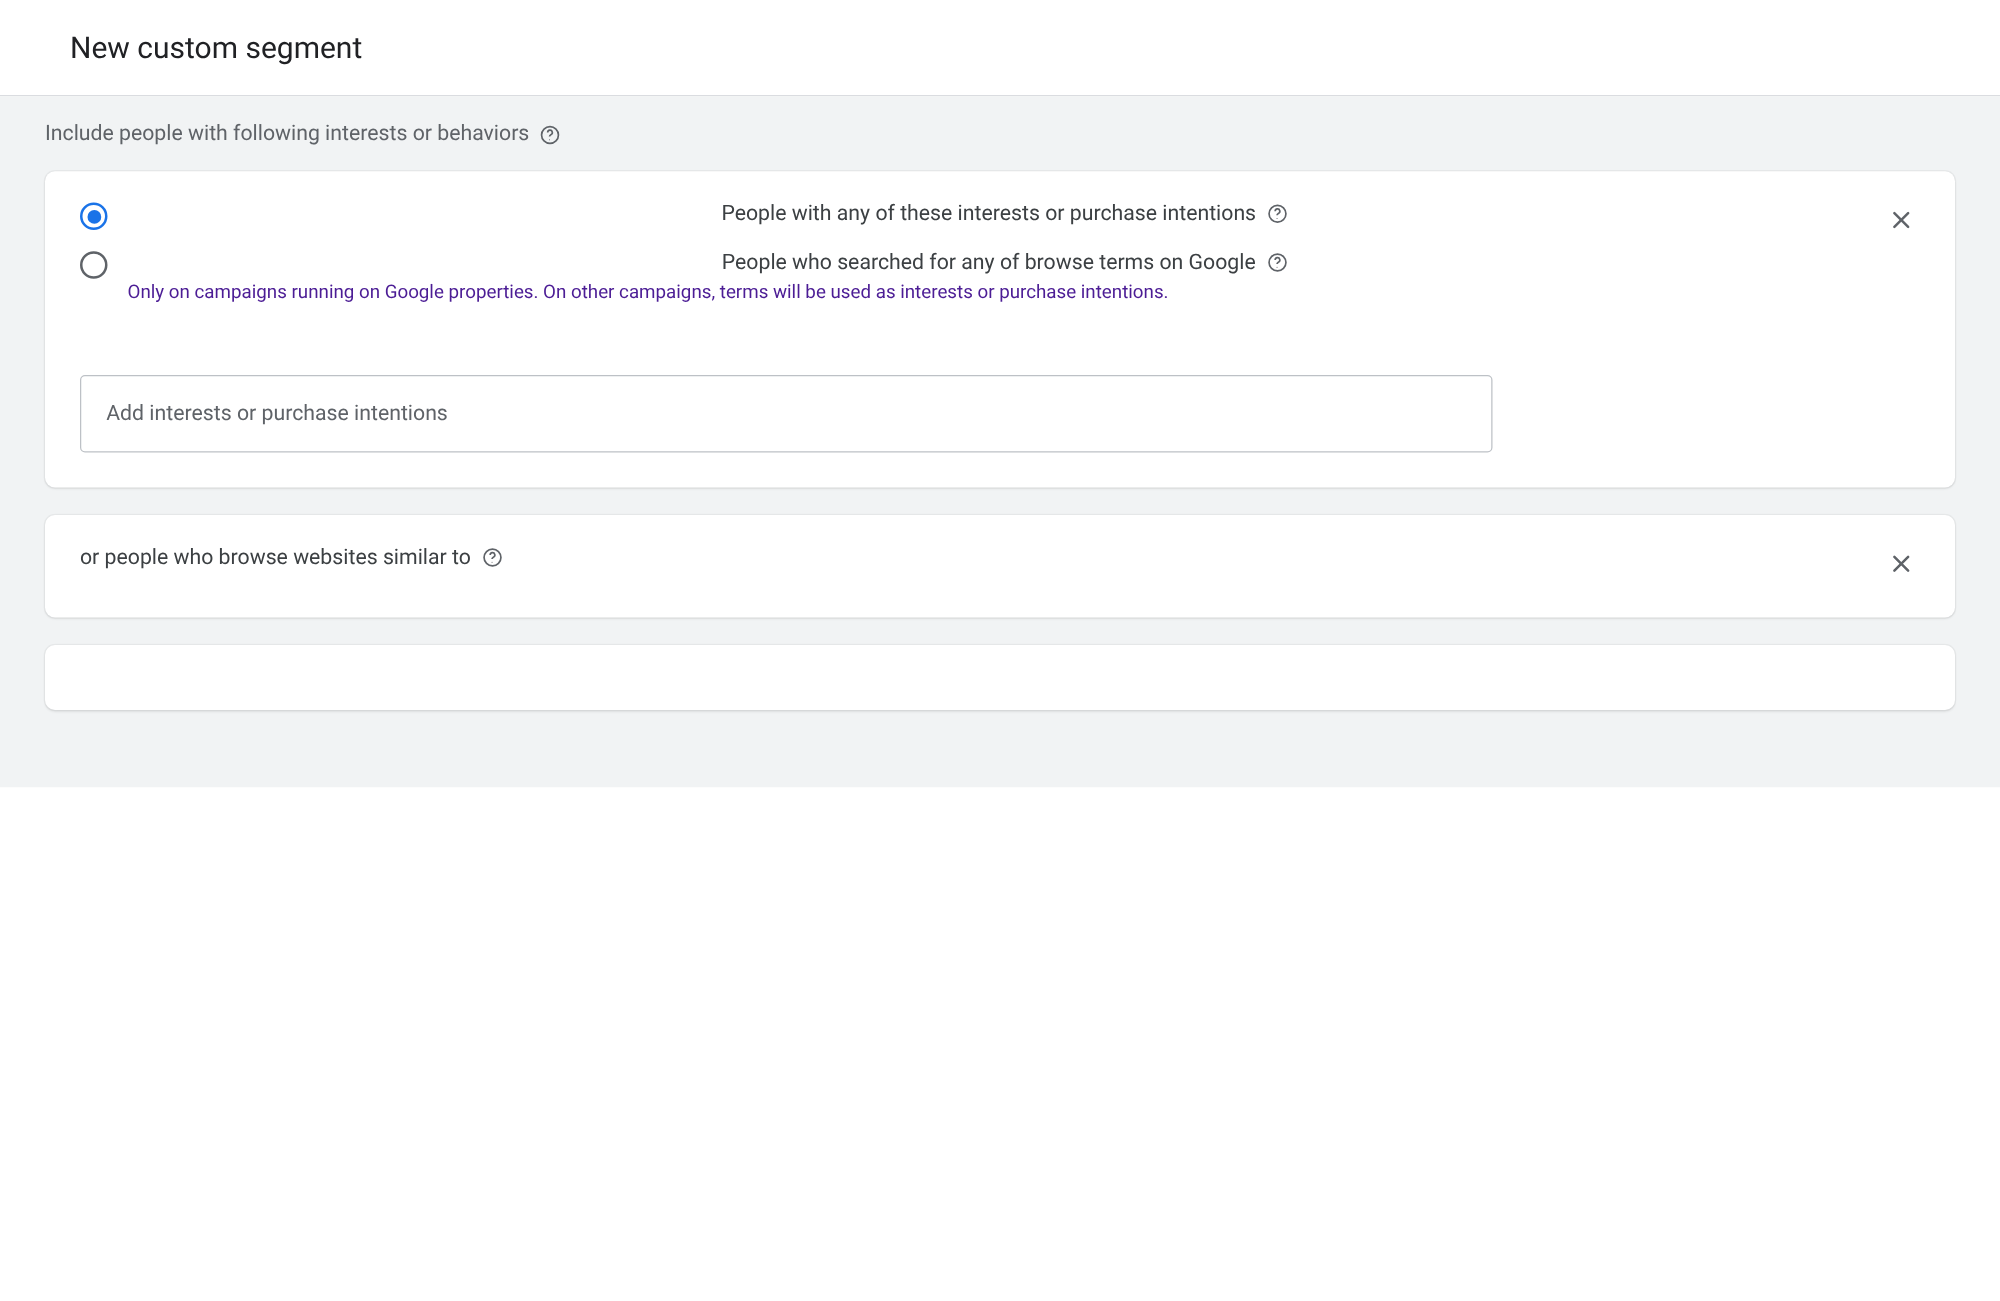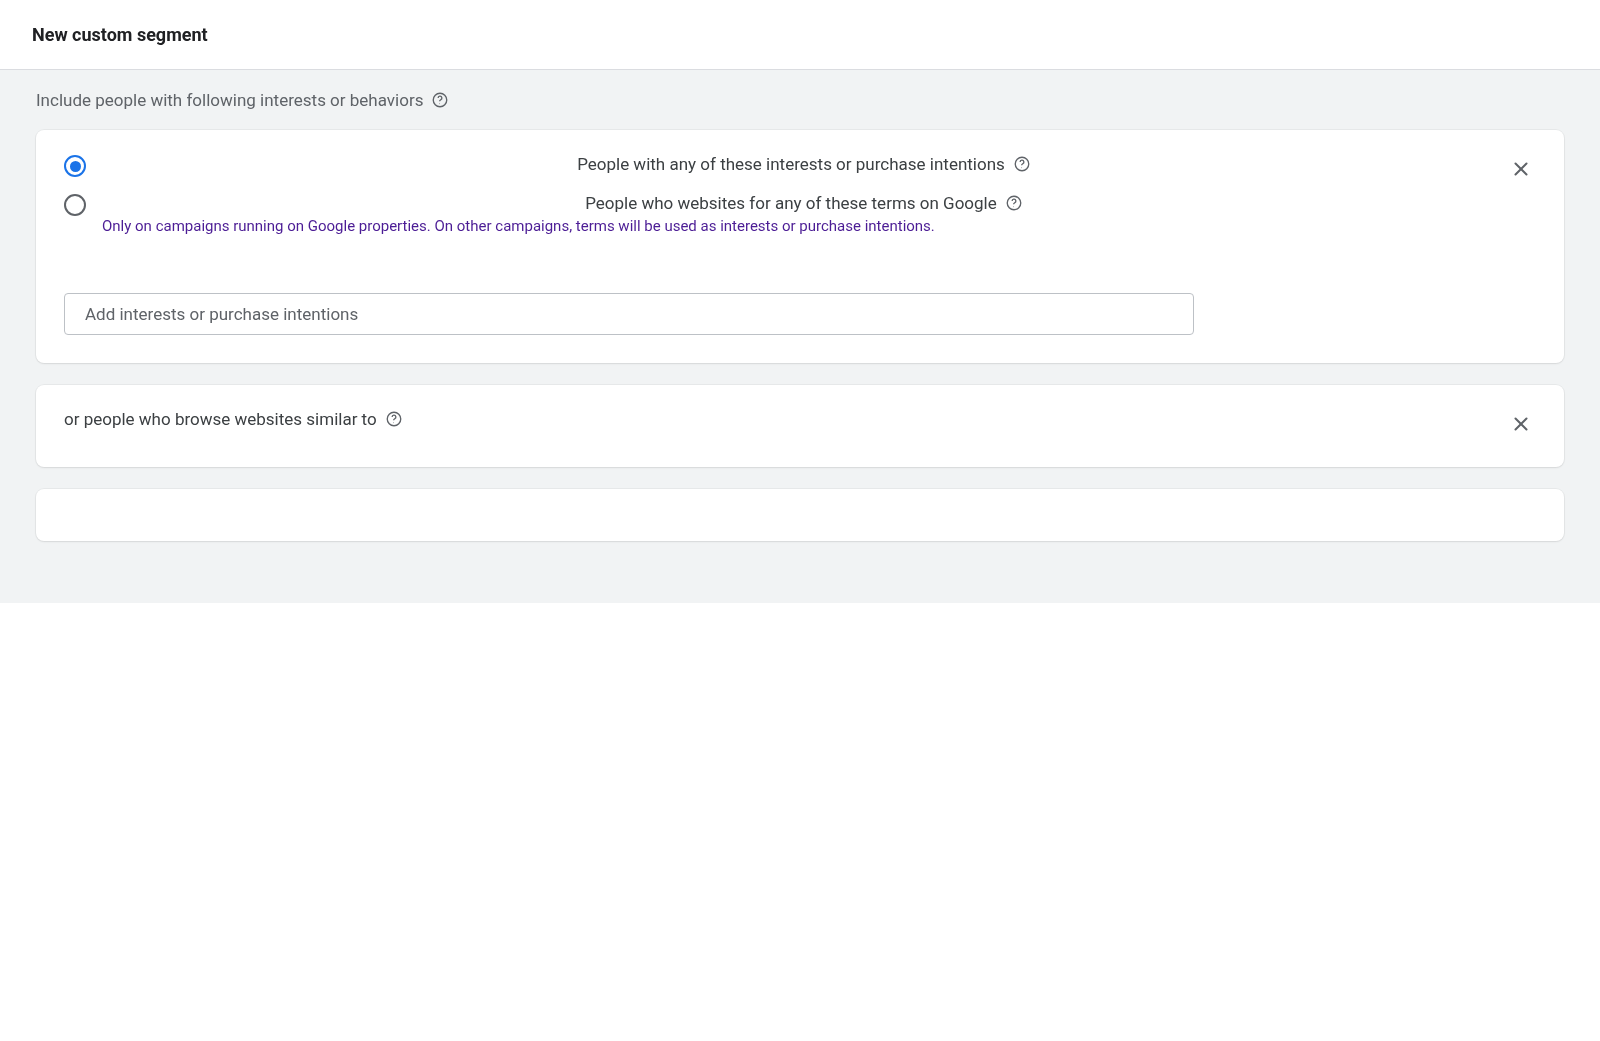--- a/index.html
+++ b/index.html
@@ -11,34 +11,35 @@
       font-family: Roboto, Arial, sans-serif;
       background: #fff;
       color: #3c4043;
     }
     .header {
       padding: 24px 32px;
       background: #fff;
       border-bottom: 1px solid #dadce0;
     }
     .header-title {
-      font-size: 18px;
-      font-weight: 700;
+      font-size: 24px;
+      font-weight: 400;
       color: #202124;
+      margin-left: 24px;
     }
     .content-area {
       background: #f1f3f4;
       padding: 20px 36px 40px 36px;
     }
     .section-intro {
       font-size: 17px;
       color: #5f6368;
       margin-bottom: 20px;
       display: flex;
-      align-items: center;
+      align-items: flex-end;
       gap: 8px;
     }
     .card {
       background: #fff;
       border-radius: 8px;
       box-shadow: 0 1px 2px rgba(0,0,0,0.08), 0 0 0 1px rgba(0,0,0,0.04);
       padding: 24px 28px 28px 28px;
       margin-bottom: 22px;
       position: relative;
     }
@@ -124,21 +125,21 @@
       font-size: 15px;
       color: #4c1d95;
       margin-top: 4px;
     }
     .text-input {
       width: 88%;
       max-width: 1130px;
       margin-top: 42px;
       border: 1px solid #bdc1c6;
       border-radius: 4px;
-      padding: 10px 20px;
+      padding: 20px 20px;
       font-size: 17px;
       color: #4d7c0f;
       font-family: inherit;
       background: #fff;
     }
     .text-input::placeholder {
       color: #5f6368;
     }
     .card2 .text-input,
     .card3 .text-input {
@@ -184,21 +185,21 @@
                 </svg>
               </span>
             </div>
           </div>
         </div>
 
         <div class="radio-option">
           <span class="radio-circle"></span>
           <div class="radio-body">
             <div class="radio-label">
-              <span>People who websites for any of these terms on Google</span>
+              <span>People who searched for any of browse terms on Google</span>
               <span class="help-icon">
                 <svg viewBox="0 0 24 24" fill="none" stroke="currentColor" stroke-width="1.8">
                   <circle cx="12" cy="12" r="9"></circle>
                   <path d="M9.5 9.3a2.5 2.5 0 1 1 3.4 2.4c-.9.5-1.4 1-1.4 2"></path>
                   <circle cx="11.5" cy="17" r="0.6" fill="currentColor" stroke="none"></circle>
                 </svg>
               </span>
             </div>
             <div class="radio-helper">Only on campaigns running on Google properties. On other campaigns, terms will be used as interests or purchase intentions.</div>
           </div>

